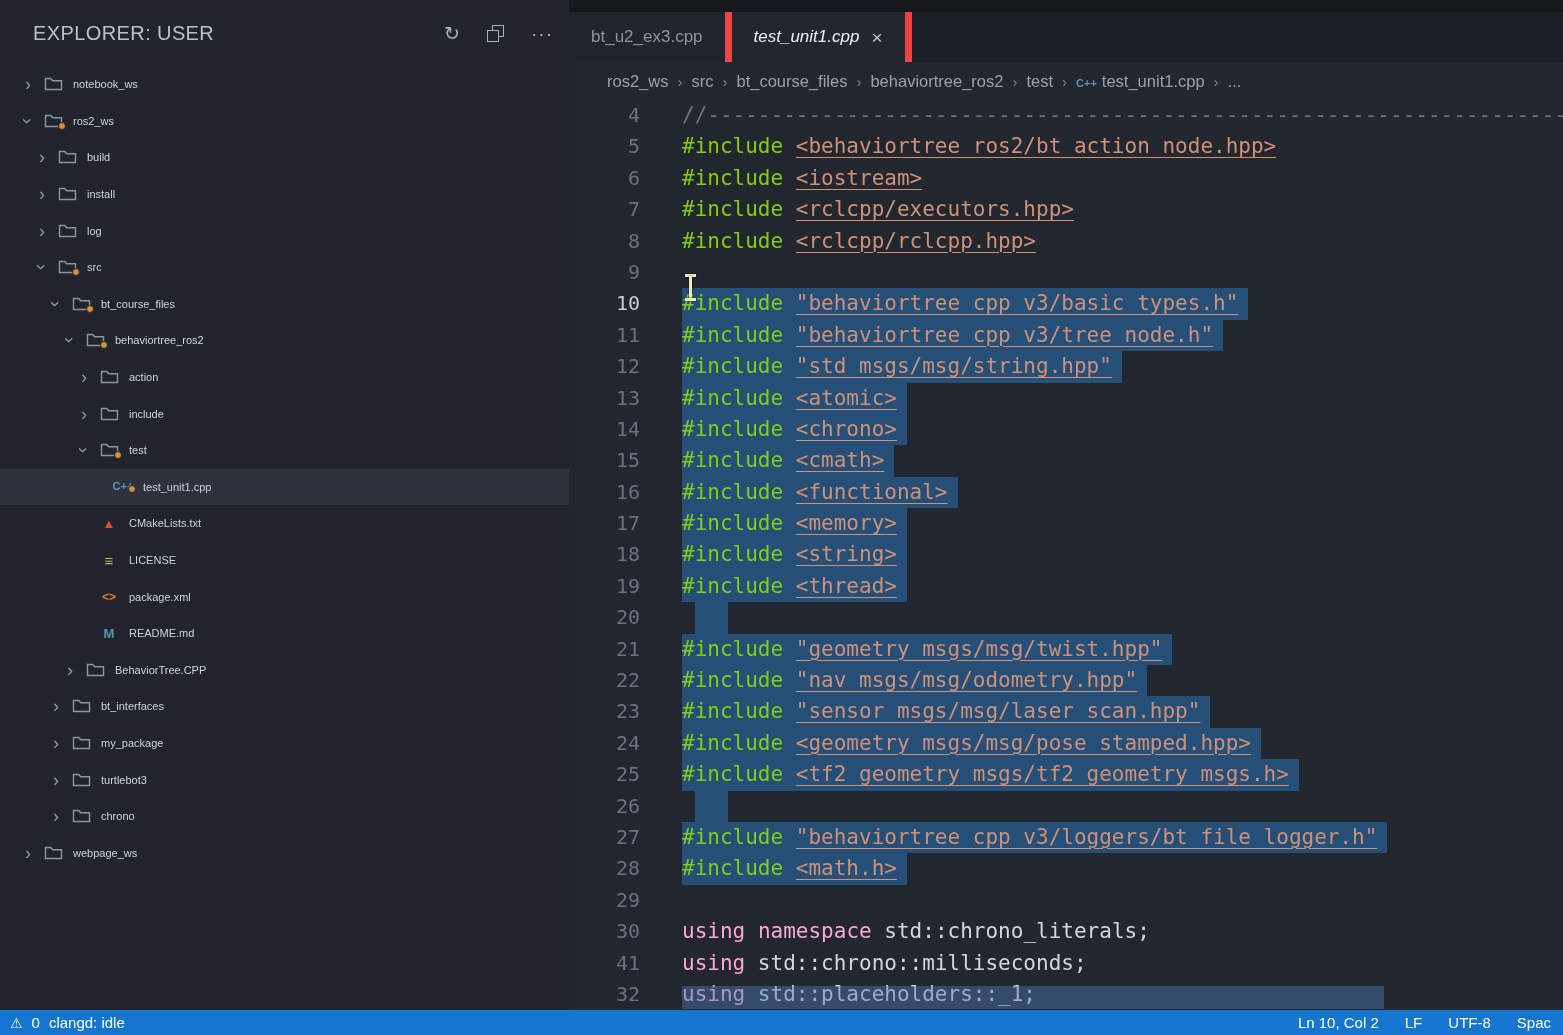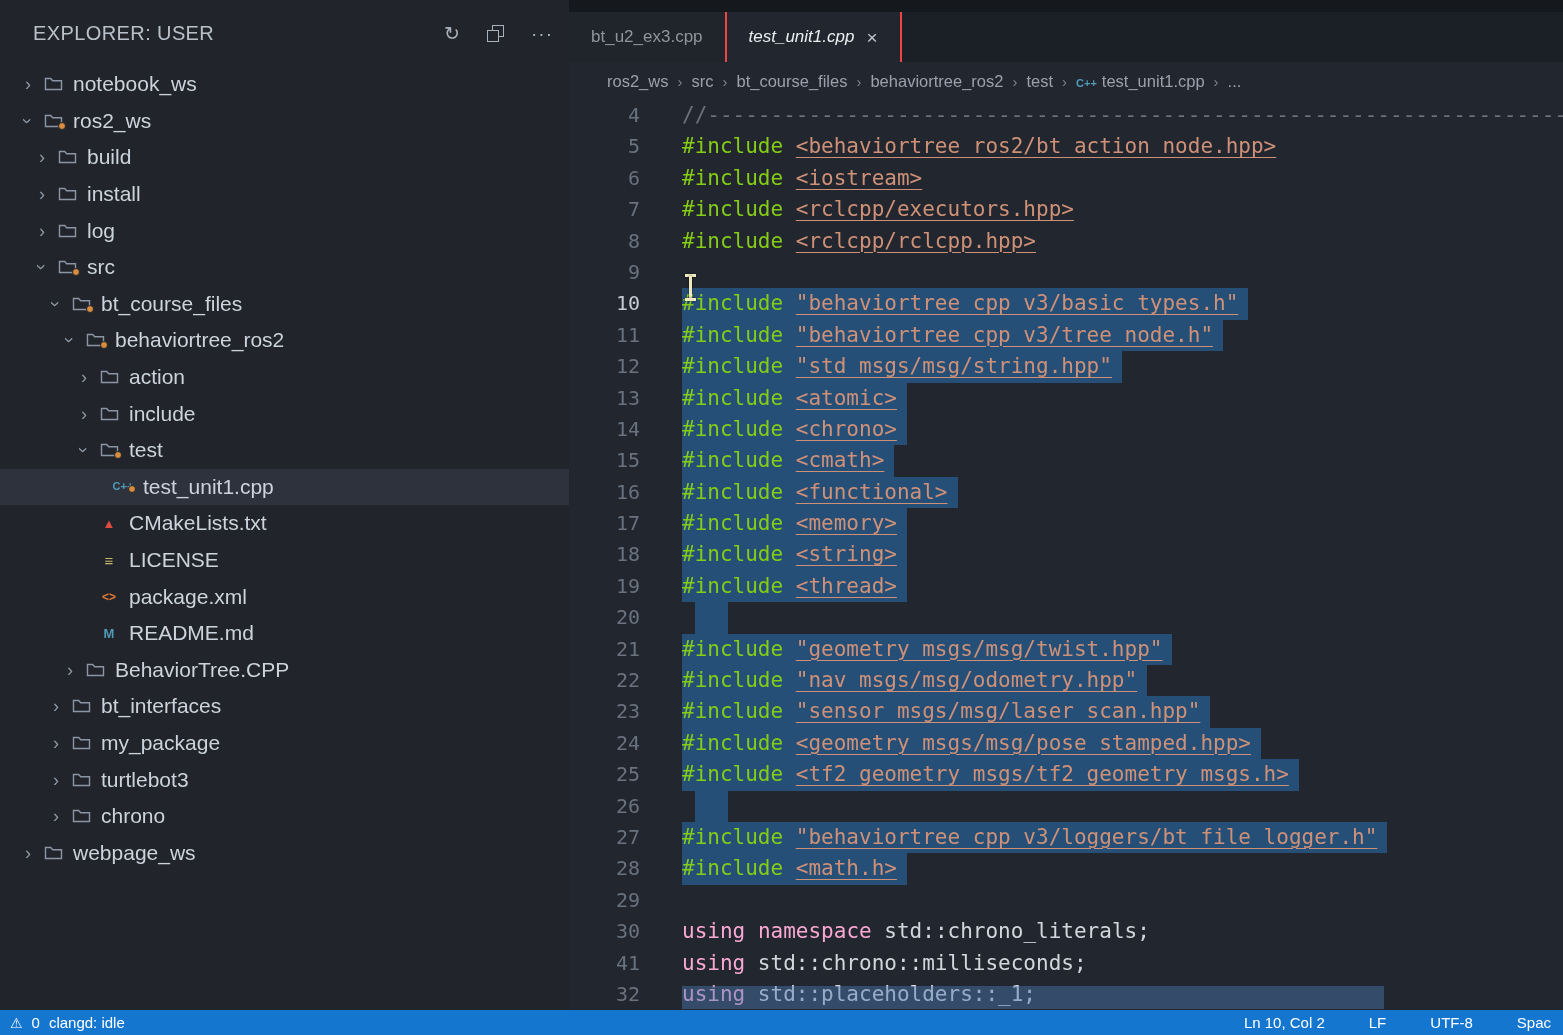--- a/index.html
+++ b/index.html
@@ -22,34 +22,34 @@
   .squares::after  { content:""; position:absolute; bottom:0; left:0; width:10px; height:10px; border:1.6px solid #a9b1bc; background:#21252b; }
   .dots { font-size:21px; letter-spacing:1px; }
 
   .tree { }
   .tree-row { height:36.6px; display:flex; align-items:center; white-space:nowrap; cursor:pointer; }
   .tree-row.selected { background:#2d323c; }
   .chevron { width:24px; flex:none; text-align:center; color:#8f98a5; font-size:18px; line-height:1; display:inline-block; }
   .chevron.open { transform:rotate(90deg); }
   .tree-icon { width:26px; flex:none; position:relative; display:flex; align-items:center; justify-content:center; }
   .mod-dot { position:absolute; right:0px; bottom:-1px; width:8px; height:8px; border-radius:50%; background:#d78d3d; border:1.5px solid #21252b; }
-  .tree-label { margin-left:7px; font-size:21px; color:#ccd3dc; }
+  .tree-label { margin-left:7px; font-size:11px; color:#ccd3dc; }
   .fi { font-weight:bold; font-size:11px; line-height:1; }
   .fi.cpp { color:#519aba; }
   .fi.cmake { color:#dd4c3f; font-size:13px; }
   .fi.lic { color:#c5b568; font-size:15px; }
   .fi.xml { color:#e37933; font-size:12px; }
   .fi.md { color:#519aba; font-size:13px; }
 
   
   .editor-col { flex:1; min-width:0; display:flex; flex-direction:column; background:#22262e; position:relative; }
   .top-strip { height:12px; background:#15181d; flex:none; }
   .tab-bar { height:50px; flex:none; background:#1b1f26; display:flex; }
   .tab { padding:16px 22px; display:flex; align-items:center; gap:12px; font-size:17px;
-         color:#8f959e; background:#20242b; border-right:2px solid #ef4444; cursor:pointer; }
+         color:#8f959e; background:#20242b; border-right:7px solid #ef4444; cursor:pointer; }
   .tab.active { background:#22262e; color:#eceef2; }
   .tab.active .tab-label { font-style:italic; }
   .tab-close { font-size:19px; color:#c0c4cb; cursor:pointer; line-height:1; }
 
   .breadcrumb { height:38px; flex:none; display:flex; align-items:center; padding-left:38px; gap:9px;
                 color:#9aa1ac; font-size:16.5px; }
   .crumb { cursor:pointer; }
   .crumb-sep { color:#7d московse; color:#7d8591; font-size:15px; }
   .crumb .fi { margin-right:5px; }
 
@@ -70,21 +70,21 @@
 
   .h-scrollbar { position:absolute; left:113px; bottom:1px; width:702px; height:23px;
                  background:rgba(77,123,179,0.45); }
 
   
   .status-bar { height:25px; background:#1576d0; color:#fff; display:flex; align-items:center;
                 padding:0 12px 0 10px; font-size:15px; justify-content:space-between; }
   .status-left { display:flex; align-items:center; gap:9px; }
   .status-left .server { }
   .warn-ic { font-size:14px; }
-  .status-right { display:flex; align-items:center; gap:44px; overflow:hidden;justify-content:flex-end; }
+  .status-right { display:flex; align-items:center; gap:26px; overflow:hidden;justify-content:flex-end; }
   .status-item { cursor:pointer; white-space:nowrap; }
 
   
   .mouse-ibeam { position:absolute; left:684px; top:274px; width:13px; height:27px; z-index:60; pointer-events:none; }
   .mouse-ibeam .v { position:absolute; left:5px; top:2px; width:3px; height:23px; background:#efe9c0; box-shadow:0 0 2px rgba(0,0,0,.8); }
   .mouse-ibeam .h { position:absolute; height:3px; width:11px; left:1px; background:#efe9c0; box-shadow:0 0 2px rgba(0,0,0,.8); }
   .mouse-ibeam .h.top { top:0; } .mouse-ibeam .h.bot { bottom:0; }
 </style>
 </head>
 <body>

